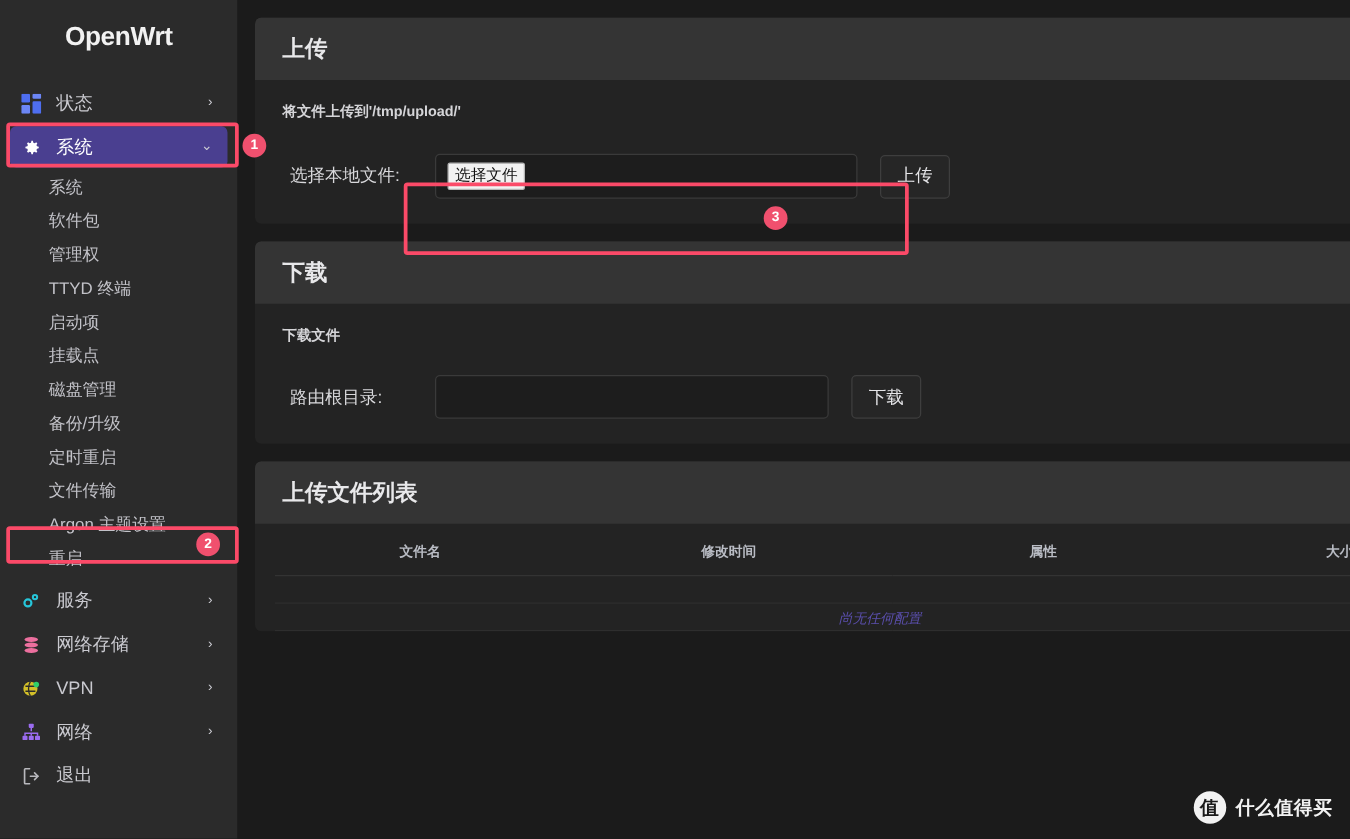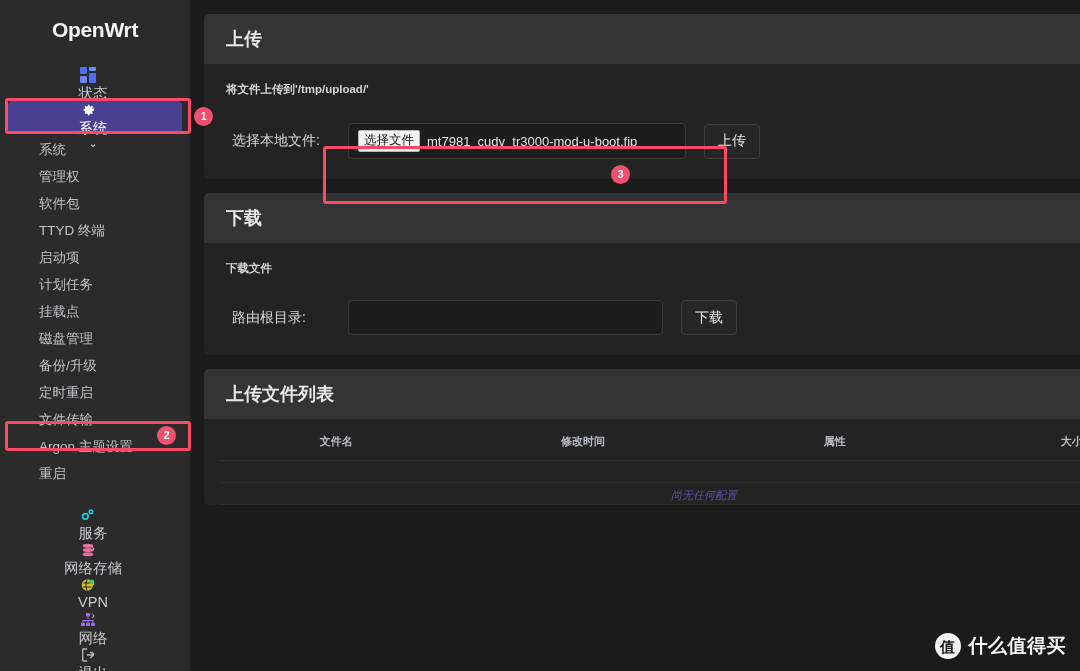--- a/index.html
+++ b/index.html
@@ -49,21 +49,20 @@
   .nav-top {
     display: flex;
     align-items: center;
     height: 33px;
     margin: 0 8px 2px 8px;
     padding: 0 12px 0 8px;
     border-radius: 5px;
     color: #c9c9cf;
     font-size: 14.5px;
     cursor: pointer;
-    flex-direction: column;
   }
   .nav-top.active {
     background: #4a3f90;
     color: #ffffff;
   }
   .nav-top .ico {
     width: 18px; height: 18px;
     flex: 0 0 18px;
     margin-right: 11px;
     display: flex; align-items: center; justify-content: center;
@@ -268,21 +267,21 @@
     background: #f2f2f2;
     color: #1b1b1b;
     font-size: 15px;
     font-weight: bold;
     display: flex;
     align-items: center;
     justify-content: center;
     line-height: 1;
   }
   .wm-text {
-    font-size: 19px;
+    font-size: 15px;
     font-weight: bold;
     color: #f2f2f2;
     letter-spacing: 0.5px;
     text-align: center;
   }
 </style>
 </head>
 <body>
 
 <div id="app">
@@ -314,35 +313,34 @@
             <path d="M12 8a4 4 0 100 8 4 4 0 000-8zm0 6a2 2 0 110-4 2 2 0 010 4z"></path>
             <path d="M21 12.9v-1.8l-2.1-.5a7 7 0 00-.7-1.7l1.1-1.8-1.3-1.3-1.8 1.1a7 7 0 00-1.7-.7L14 4h-1.8l-.5 2.2a7 7 0 00-1.7.7L8.2 5.8 6.9 7.1 8 8.9a7 7 0 00-.7 1.7L5 11.1v1.8l2.3.5c.16.6.4 1.16.7 1.68l-1.1 1.8 1.3 1.3 1.8-1.1c.52.3 1.08.54 1.68.7l.5 2.3h1.8l.5-2.3c.6-.16 1.16-.4 1.68-.7l1.8 1.1 1.3-1.3-1.1-1.8c.3-.52.54-1.08.7-1.68l2.14-.48z"></path>
           </svg>
         </span>
         <span class="label">系统</span>
         <span class="chev">⌄</span>
       </div>
 
       <div>
         <div class="nav-sub">系统</div>
+        <div class="nav-sub">软件包</div>
         <div class="nav-sub">管理权</div>
-        <div class="nav-sub">软件包</div>
         <div class="nav-sub">TTYD 终端</div>
         <div class="nav-sub">启动项</div>
-        <div class="nav-sub">计划任务</div>
         <div class="nav-sub">挂载点</div>
         <div class="nav-sub">磁盘管理</div>
         <div class="nav-sub">备份/升级</div>
         <div class="nav-sub">定时重启</div>
         <div class="nav-sub">文件传输</div>
         <div class="nav-sub">Argon 主题设置</div>
         <div class="nav-sub">重启</div>
       </div>
 
-      <div class="nav-top" style="margin-top:19px;">
+      <div class="nav-top" style="margin-top:4px;">
         <span class="ico">
           <svg width="16" height="16" viewBox="0 0 24 24" fill="#26c6da">
             <circle cx="8" cy="14" r="4.2" fill="none" stroke="#26c6da" stroke-width="2.6"></circle>
             <circle cx="16.5" cy="7" r="2.6" fill="none" stroke="#26c6da" stroke-width="2.4"></circle>
           </svg>
         </span>
         <span class="label">服务</span>
         <span class="chev">›</span>
       </div>
 
@@ -403,21 +401,20 @@
     <div class="card">
       <div class="card-header">
         <span class="card-title">上传</span>
       </div>
       <div class="card-body">
         <div class="section-note">将文件上传到'/tmp/upload/'</div>
         <div class="form-row">
           <span class="form-label">选择本地文件:</span>
           <div class="file-input">
             <span class="browse-btn">选择文件</span>
-            <span class="file-name">mt7981_cudy_tr3000-mod-u-boot.fip</span>
           </div>
           <button class="act-btn">上传</button>
         </div>
       </div>
     </div>
 
     <div class="card">
       <div class="card-header">
         <span class="card-title">下载</span>
       </div>

